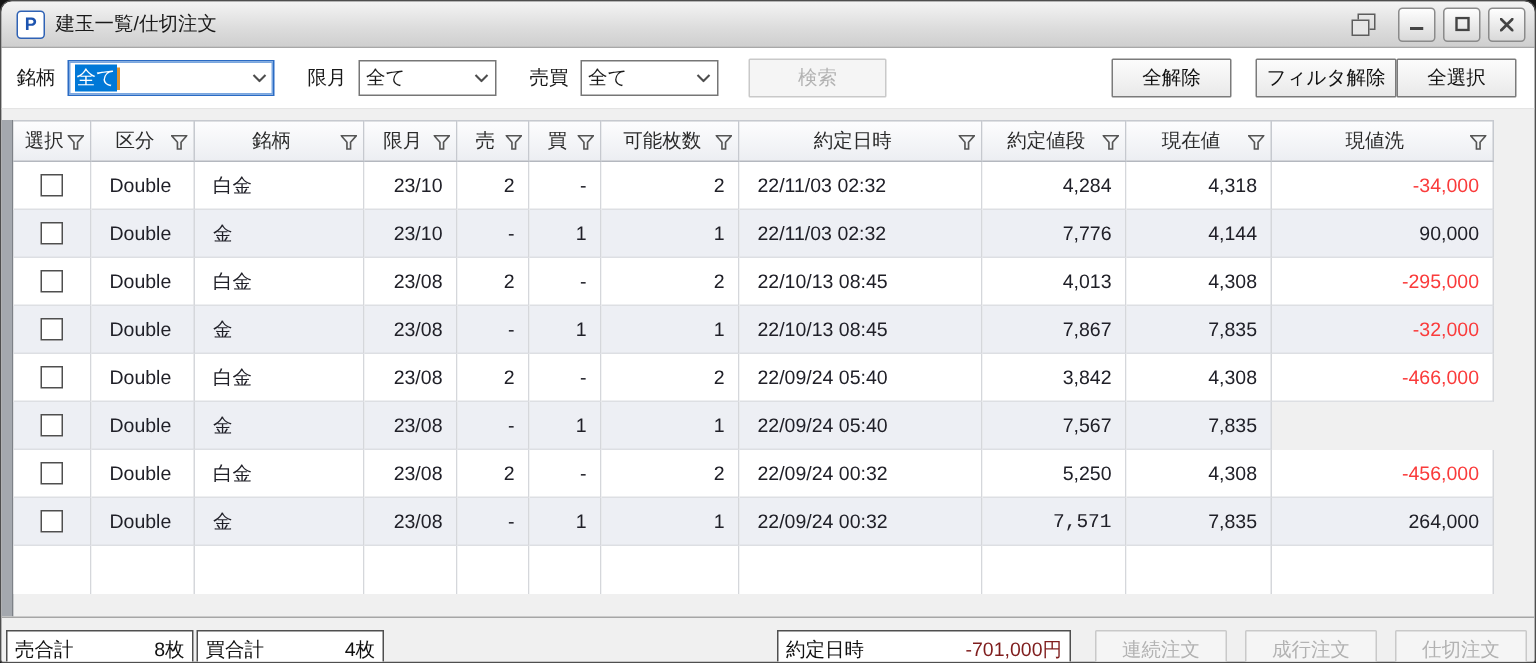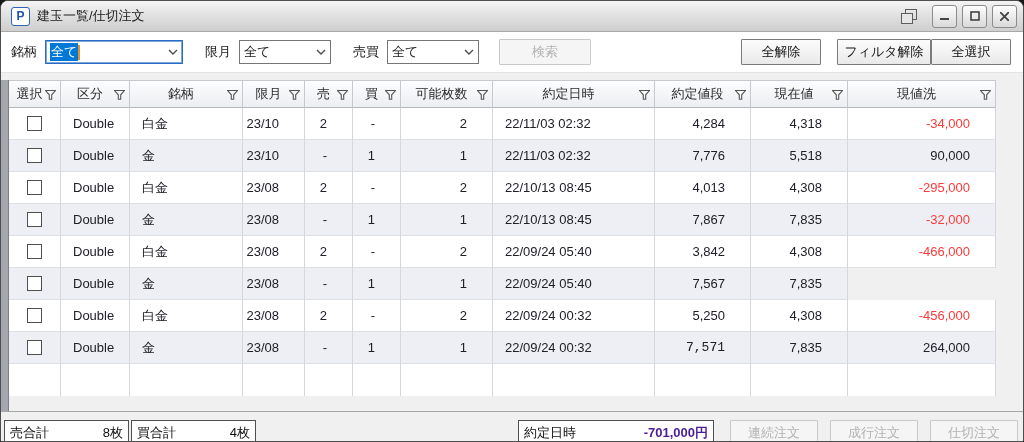--- a/index.html
+++ b/index.html
@@ -78,41 +78,41 @@
   .hcell .funnel{position:absolute;right:4px;top:9px;line-height:0;}
   .trow{display:flex;height:32px;flex:0 0 32px;}
   .trow.odd .tcell{background:#ffffff;}
   .trow.even .tcell{background:#edeff4;}
   .tcell{
     box-sizing:border-box;height:32px;display:flex;align-items:center;
     border-right:1px solid #d5d7db;border-bottom:1px solid #dddfe3;
     font-size:13px;color:#202028;white-space:nowrap;overflow:hidden;
   }
   .tcell.al{justify-content:flex-start;padding-left:12px;}
-  .tcell.ar{justify-content:flex-end;padding-right:25px;}
+  .tcell.ar{justify-content:flex-end;padding-right:9px;}
   .tcell.ac{justify-content:center;}
   .tcell.neg{color:#fa3b3b;}
   .checkbox{
     width:15px;height:15px;box-sizing:border-box;background:#fff;border:1px solid #4f4f4f;
   }
   .fillrow .tcell{background:#ffffff;border-bottom:none;}
   
   .footer{
     flex:0 0 42px;height:42px;background:#f0f0f0;border-top:1px solid #a6a6a6;
     display:flex;align-items:center;padding:0 3px;
   }
   .sumbox{
     box-sizing:border-box;height:27px;background:#fff;border:1px solid #4f4f4f;
     display:flex;align-items:center;font-size:13px;color:#111;padding:0 5px;
   }
   .sumbox .sv{margin-left:auto;}
   .box-sell{width:125px;margin-right:2px;}
   .box-buy{width:125px;}
   .box-pnl{width:196px;margin-left:262px;}
-  .box-pnl .sv{color:#4c1d95;font-weight:bold;}
+  .box-pnl .sv{color:#7f1d1d;}
   .obtn{width:88px;height:26px;}
   .obtn+.obtn{margin-left:12px;}
   .box-pnl+ .obtn{margin-left:16px;}
 </style>
 </head>
 <body>
 
 <div class="window">
 
   <div class="titlebar">
@@ -267,21 +267,21 @@
             <span class="checkbox"></span>
           </div>
           <div class="tcell al" style="width: 69px;">Double</div>
           <div class="tcell al" style="width: 113px;">金</div>
           <div class="tcell ar" style="width: 62px;">23/10</div>
           <div class="tcell ar" style="width: 48px;">-</div>
           <div class="tcell ar" style="width: 48px;">1</div>
           <div class="tcell ar" style="width: 92px;">1</div>
           <div class="tcell al" style="width: 162px;">22/11/03 02:32</div>
           <div class="tcell ar" style="width: 96px;">7,776</div>
-          <div class="tcell ar" style="width: 97px;">5,518</div>
+          <div class="tcell ar" style="width: 97px;">4,144</div>
           <div class="tcell ar" style="width: 148px;">90,000</div>
         </div>
         <div class="trow odd">
           <div class="tcell ac" style="width: 52px;">
             <span class="checkbox"></span>
           </div>
           <div class="tcell al" style="width: 69px;">Double</div>
           <div class="tcell al" style="width: 113px;">白金</div>
           <div class="tcell ar" style="width: 62px;">23/08</div>
           <div class="tcell ar" style="width: 48px;">2</div>

